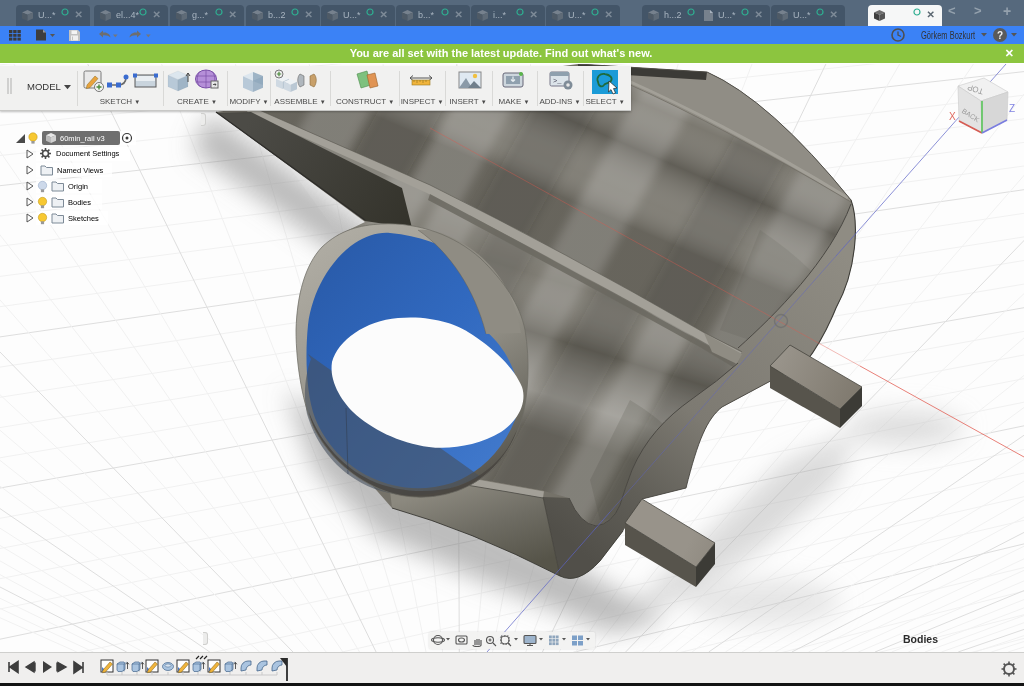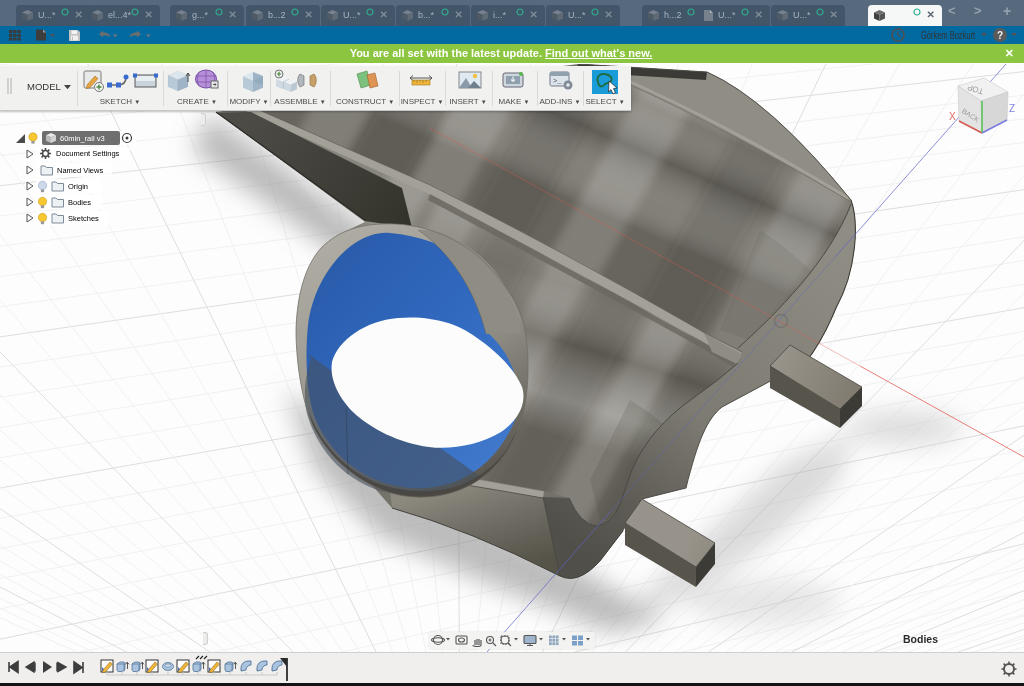--- a/index.html
+++ b/index.html
@@ -8,21 +8,21 @@
 
 #tabbar{left:0;top:0;width:1024px;height:26px;background:#56697d;}
 .tab{position:absolute;top:5px;width:74px;height:21px;background:#435568;border-radius:4px 4px 0 0;}
 .tab .lbl{position:absolute;left:22px;top:5px;font-size:9px;color:#a9b5c1;white-space:nowrap;}
 .tab .x{position:absolute;right:7px;top:4px;font-size:10px;color:#7e8b98;font-weight:bold;}
 .tab.active{background:#f6f7f7;}
 .tab.active .lbl{color:#4c5863;margin-top:20px;}
 .tab.active .x{color:#5b6771;}
 .tabnav{position:absolute;top:3px;color:#94a1ad;font-size:13px;font-weight:bold;}
 
-#qat{left:0;top:26px;width:1024px;height:24px;background:#0369a1;}
+#qat{left:0;top:26px;width:1024px;height:24px;background:#3b82f6;}
 
 #green{left:0;top:44px;width:1024px;height:19px;background:#8cc53f;color:#fff;font-size:11px;
  font-weight:bold;text-align:center;line-height:19px;}
 #green .gx{position:absolute;right:10px;top:0;font-weight:bold;font-size:11px;}
 
 #ribbon{left:0;top:66px;width:631px;height:45px;background:#f1f1f0;border-bottom:1px solid #c8c8c6;
  box-shadow:0 1px 2px rgba(0,0,0,.25);padding-left:28px;}
 .grpsep{position:absolute;top:5px;height:35px;width:1px;background:#d9d9d7;}
 .glabel{position:absolute;top:31px;font-size:8px;color:#4a4a4a;white-space:nowrap;transform:translateX(-50%);}
 .gcaret{font-size:6px;color:#4a4a4a;}
@@ -349,21 +349,21 @@
             <polygon points="0,2.6 6,5.2 6,12 0,9.4" fill="#4e5a66"></polygon>
             <polygon points="6,5.2 12,2.6 12,9.4 6,12" fill="#5f6b77"></polygon>
           </g>
         </svg>
         <span class="lbl">U...*</span>
         <svg class="abs" style="left:45px;top:3px" width="9" height="9">
           <circle cx="4" cy="4" r="3" fill="none" stroke="#2fae91" stroke-width="1.2"></circle>
         </svg>
         <span class="x">✕</span>
       </div>
-      <div class="tab" style="left:86px">
+      <div class="tab" style="left:94px">
         <svg class="abs" style="left:6px;top:4px" width="13" height="13">
           <g transform="translate(0,1) scale(0.9166666666666666)">
             <polygon points="6,0 12,2.6 6,5.2 0,2.6" fill="#76818d"></polygon>
             <polygon points="0,2.6 6,5.2 6,12 0,9.4" fill="#4e5a66"></polygon>
             <polygon points="6,5.2 12,2.6 12,9.4 6,12" fill="#5f6b77"></polygon>
           </g>
         </svg>
         <span class="lbl">el...4*</span>
         <svg class="abs" style="left:45px;top:3px" width="9" height="9">
           <circle cx="4" cy="4" r="3" fill="none" stroke="#2fae91" stroke-width="1.2"></circle>
@@ -535,21 +535,21 @@
         <path d="M146,8.4 l4.6,0 -2.3,2.8 z" fill="#777"></path>
         <circle cx="898" cy="9" r="6" fill="none" stroke="#4f4f4f" stroke-width="1.6"></circle>
         <path d="M898,5.5 v3.5 l3,1.5" stroke="#4f4f4f" stroke-width="1.3" fill="none"></path>
         <text x="921" y="13" font-size="10.5" fill="#333" font-family="Liberation Sans,sans-serif" textLength="54" lengthAdjust="spacingAndGlyphs">Görkem Bozkurt</text>
         <path d="M981,7 l6,0 -3,3.6 z" fill="#555"></path>
         <circle cx="1000" cy="9" r="7" fill="#5a5a5a"></circle>
         <text x="997" y="12.5" font-size="10" font-weight="bold" fill="#f2f2f2" font-family="Liberation Sans,sans-serif">?</text>
         <path d="M1011,7 l6,0 -3,3.6 z" fill="#555"></path>
       </svg>
     </div>
-    <div id="green" class="abs"><span style="margin-right:22px">You are all set with the latest update. <span style="text-decoration:underline">Find out what's new.</span></span><span class="gx">✕</span></div>
+    <div id="green" class="abs"><span style="margin-right:22px">You are all set with the latest update. <span style="">Find out what's new.</span></span><span class="gx">✕</span></div>
     <div id="ribbon" class="abs">
       <svg class="abs" style="left:0;top:0" width="631" height="44">
         <line x1="8" y1="12" x2="8" y2="28" stroke="#c2c2c0" stroke-width="1.4"></line>
         <line x1="11" y1="12" x2="11" y2="28" stroke="#c2c2c0" stroke-width="1.4"></line>
         <text x="27" y="24" font-size="9.5" fill="#333" font-family="Liberation Sans,sans-serif">MODEL</text>
         <path d="M64,19 l7,0 -3.5,4.2 z" fill="#444"></path>
         <g>
           <rect x="84" y="5" width="17" height="17" rx="1.5" fill="#e9e9e9" stroke="#7a7a7a"></rect>
           <path d="M87,19 l8,-9 3,2.6 -8,9 -3.6,1z" fill="#e8a33d" stroke="#8a6a20" stroke-width=".5"></path>
           <circle cx="99" cy="21" r="4.5" fill="#f4f4f4" stroke="#777"></circle>

